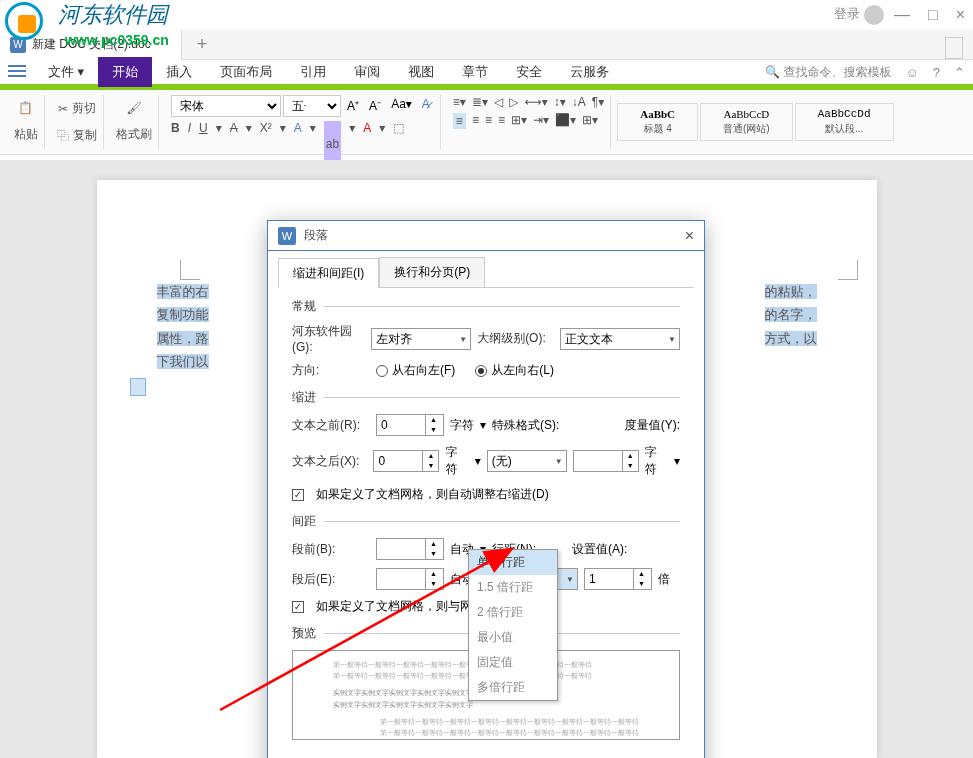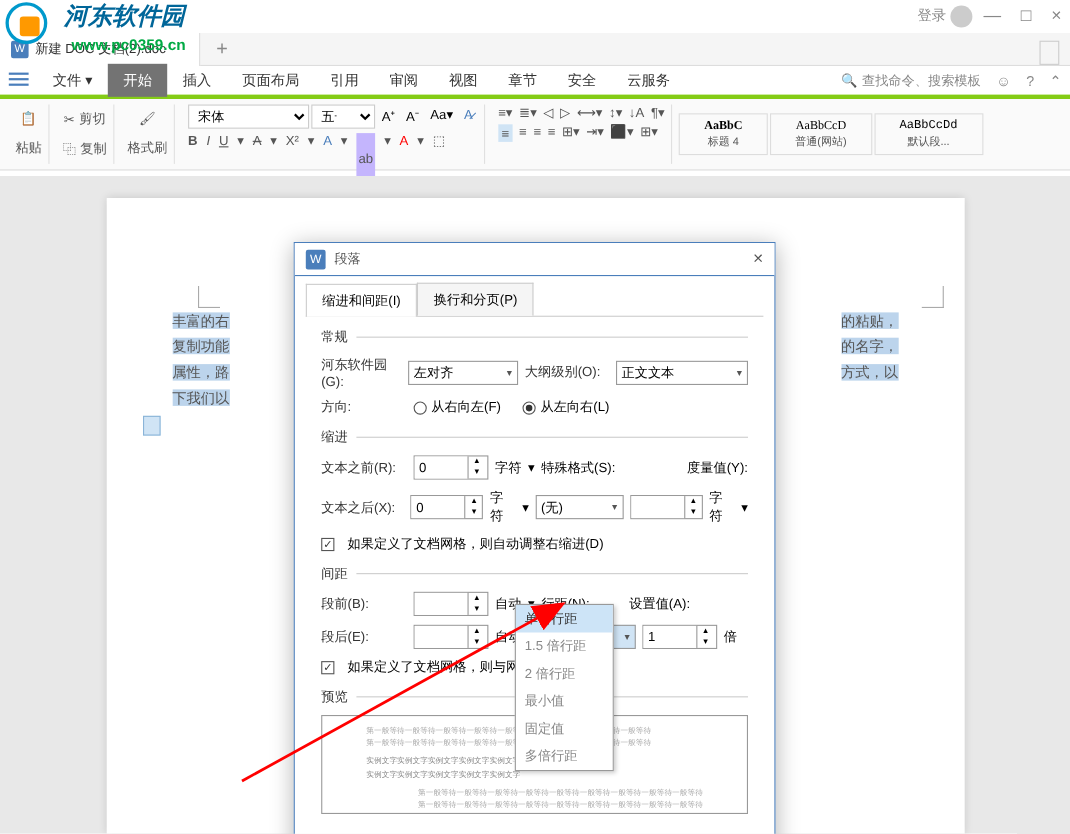--- a/index.html
+++ b/index.html
@@ -2,38 +2,38 @@
 <html><head>
 <meta charset="utf-8">
 <style>
 * { margin: 0; padding: 0; box-sizing: border-box; font-family: "Microsoft YaHei", sans-serif; }
 body { background: #fff; width: 973px; height: 758px; overflow: hidden; position: relative; }
 
 .title-bar { height: 30px; background: #fff; display: flex; align-items: center; padding: 0 8px; position: relative; }
 .logo { position: absolute; left: 5px; top: 2px; }
 .logo-circle { width: 38px; height: 38px; border: 3px solid #0099cc; border-radius: 50%; position: relative; }
 .logo-circle::after { content: ''; position: absolute; width: 18px; height: 18px; background: #ff9900; border-radius: 3px; top: 10px; left: 10px; }
-.brand-text { margin-left: 50px; font-size: 22px; font-weight: bold; color: #006699; font-style: italic; }
+.brand-text { margin-left: 50px; font-size: 22px; font-weight: normal; color: #006699; font-style: italic; }
 .url-text { position: absolute; top: 32px; left: 65px; font-size: 14px; font-weight: bold; color: #00aa44; z-index: 5; }
 .login { margin-left: auto; color: #888; font-size: 13px; margin-right: 10px; }
 .avatar-circle { width: 20px; height: 20px; border-radius: 50%; background: #ccc; display: inline-block; vertical-align: middle; margin-left: 4px; }
 .win-controls { display: flex; gap: 18px; color: #888; font-size: 16px; }
 
 .tab-row { height: 30px; background: #f5f5f5; display: flex; align-items: center; border-bottom: 1px solid #ddd; }
 .doc-tab { background: #fff; height: 30px; display: flex; align-items: center; padding: 0 30px 0 10px; border-right: 1px solid #ddd; font-size: 12px; color: #333; }
 .doc-tab .w-icon { width: 16px; height: 16px; background: #4a7ebb; color: #fff; font-size: 10px; display: inline-flex; align-items: center; justify-content: center; border-radius: 2px; margin-right: 6px; }
 .add-tab { padding: 0 15px; color: #888; font-size: 18px; }
 .page-nav { position: absolute; right: 10px; top: 37px; width: 18px; height: 22px; border: 1px solid #ccc; }
 
-.menu-bar { height: 30px; background: #fff; display: flex; align-items: center; padding: 0 8px; font-size: 13px; color: #333; border-bottom: 4px solid #84cc16; }
+.menu-bar { height: 30px; background: #fff; display: flex; align-items: center; padding: 0 8px; font-size: 13px; color: #333; border-bottom: 6px solid #84cc16; }
 .menu-icon { width: 18px; height: 14px; display: inline-block; margin-right: 8px; }
 .menu-icon span { display: block; height: 2px; background: #4a7ebb; margin-bottom: 3px; }
 .menu-item { padding: 0 14px; cursor: pointer; }
 .menu-item.file { color: #333; }
-.menu-item.active { background: #737373; color: #fff; padding: 6px 14px; }
+.menu-item.active { background: #4c1d95; color: #fff; padding: 6px 14px; }
 .search-box { margin-left: auto; color: #888; font-size: 12px; }
 .menu-extras { display: flex; gap: 14px; margin-left: 14px; color: #888; }
 
 .ribbon { height: 65px; background: #fafafa; border-bottom: 1px solid #ddd; display: flex; align-items: center; padding: 5px 8px; gap: 6px; font-size: 12px; }
 .ribbon-group { display: flex; flex-direction: column; align-items: center; padding: 0 6px; border-right: 1px solid #e0e0e0; height: 100%; justify-content: space-around; }
 .ribbon-btn { display: flex; align-items: center; gap: 4px; color: #555; font-size: 12px; }
 .font-select { border: 1px solid #ccc; font-size: 12px; padding: 2px 18px 2px 4px; background: #fff; height: 22px; }
 .style-box { border: 1px solid #ddd; padding: 4px 22px; text-align: center; font-size: 11px; min-width: 58px; }
 .style-name { color: #555; font-size: 10px; margin-top: 2px; }
 

